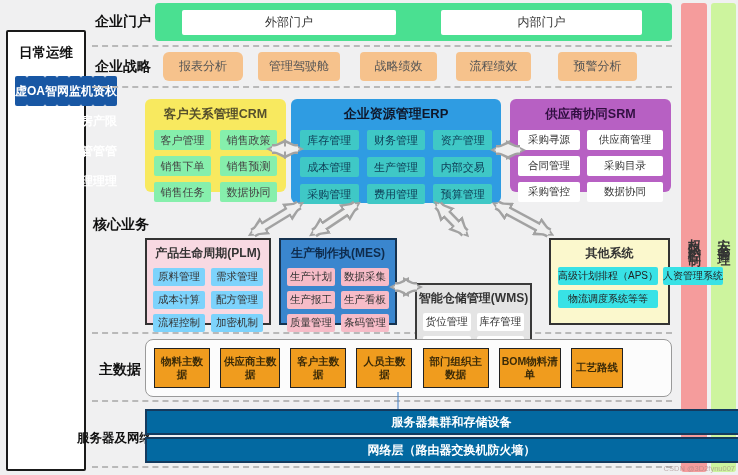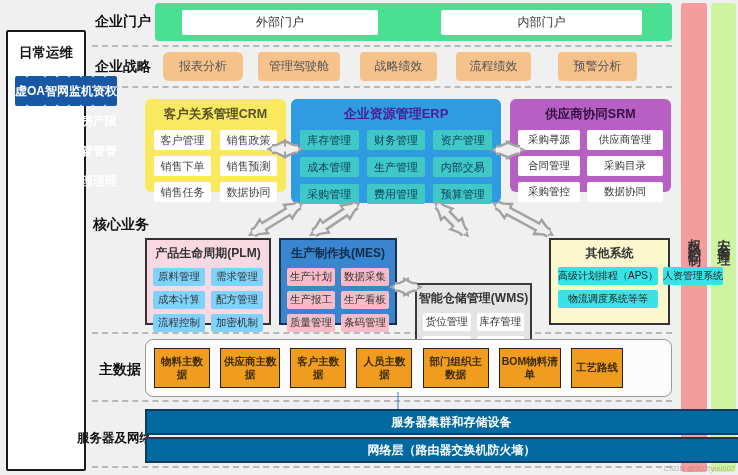--- a/index.html
+++ b/index.html
@@ -39,24 +39,24 @@
 
   
   .module{position:absolute;border-radius:6px;}
   .module .m-title{font-weight:bold;text-align:center;}
   .m-grid{display:grid;gap:6px 9px;}
   .m-cell{height:20px;border-radius:2px;font-size:11px;display:flex;align-items:center;justify-content:center;white-space:nowrap;}
 
   .crm{left:145px;top:99px;width:141px;height:93px;background:#f8e95f;}
   .crm .m-title{font-size:12.5px;color:#56502c;padding-top:7px;}
   .crm .m-grid{grid-template-columns:1fr 1fr;margin:7px 9px;}
-  .crm .m-cell{background:#ffffff;color:#444;font-family:Liberation Mono, monospace;}
+  .crm .m-cell{background:#86efac;color:#444;font-family:Liberation Mono, monospace;}
 
   .erp{left:291px;top:99px;width:210px;height:104px;background:#2f9ce2;}
-  .erp .m-title{font-size:13px;color:#4c1d95;padding-top:6px;}
+  .erp .m-title{font-size:13px;color:#0f172a;padding-top:6px;}
   .erp .m-grid{grid-template-columns:1fr 1fr 1fr;margin:7px 9px;gap:7px 8px;}
   .erp .m-cell{background:#3fc8c6;color:#0e3c55;}
 
   .srm{left:510px;top:99px;width:161px;height:93px;background:#b760c3;}
   .srm .m-title{font-size:12.5px;color:#310f41;padding-top:7px;}
   .srm .m-grid{grid-template-columns:0.9fr 1.1fr;margin:7px 8px;gap:6px 7px;}
   .srm .m-cell{background:#fff;color:#333;font-size:10.5px;}
 
   .lower{border-radius:0;border:2px solid #333;}
   .lower .m-title{font-size:12px;padding-top:5px;}
@@ -131,21 +131,21 @@
   <div class="sec-label" style="left:99px;top:361px;">主数据</div>
   <div class="sec-label" style="left:77px;top:430px;font-size:12.5px;">服务器及网络</div>
 
   <div class="dash" style="left:92px;top:45px;width:580px;"></div>
   <div class="dash" style="left:92px;top:86px;width:580px;"></div>
   <div class="dash" style="left:92px;top:332px;width:580px;"></div>
   <div class="dash" style="left:92px;top:400px;width:580px;"></div>
   <div class="dash" style="left:92px;top:466px;width:580px;"></div>
 
   <div class="portal-bar">
-    <div class="portal-box" style="left:27px;width:196px;">外部门户</div>
+    <div class="portal-box" style="left:27px;width:214px;">外部门户</div>
     <div class="portal-box" style="left:286px;width:201px;">内部门户</div>
   </div>
 
   <div class="strat-box" style="left:163px;width:80px;border-radius:6px;">报表分析</div>
   <div class="strat-box" style="left:360px;width:77px;">战略绩效</div>
   <div class="strat-box" style="left:258px;width:82px;">管理驾驶舱</div>
   <div class="strat-box" style="left:456px;width:75px;">流程绩效</div>
   <div class="strat-box" style="left:558px;width:79px;">预警分析</div>
 
   <div class="module crm">

